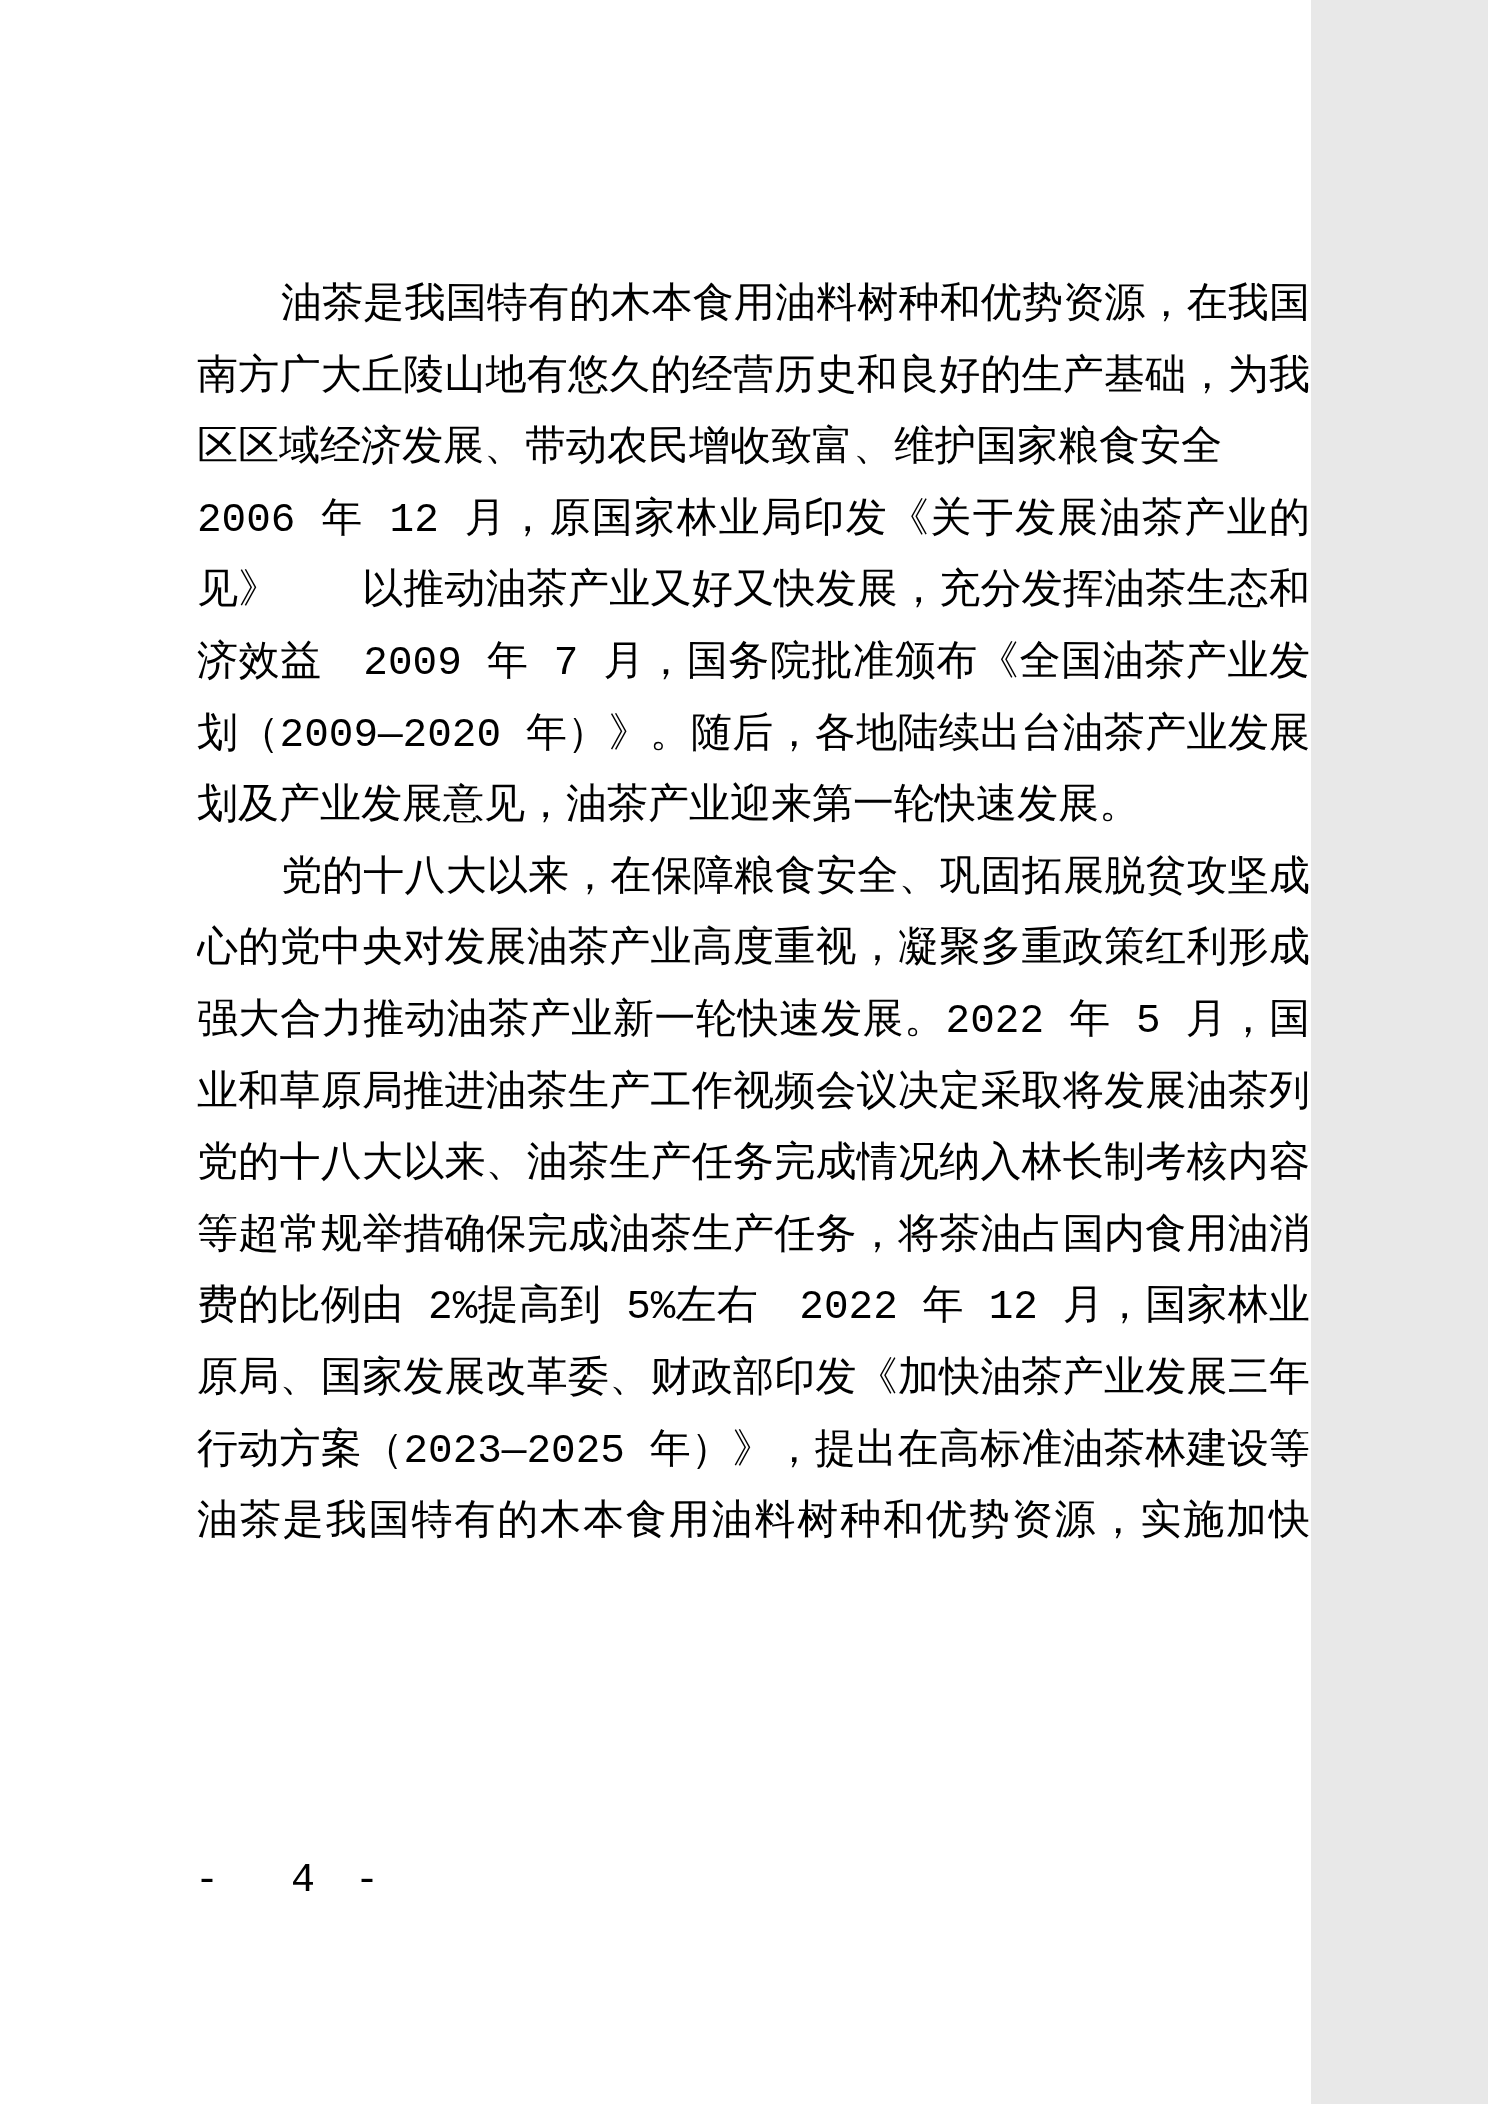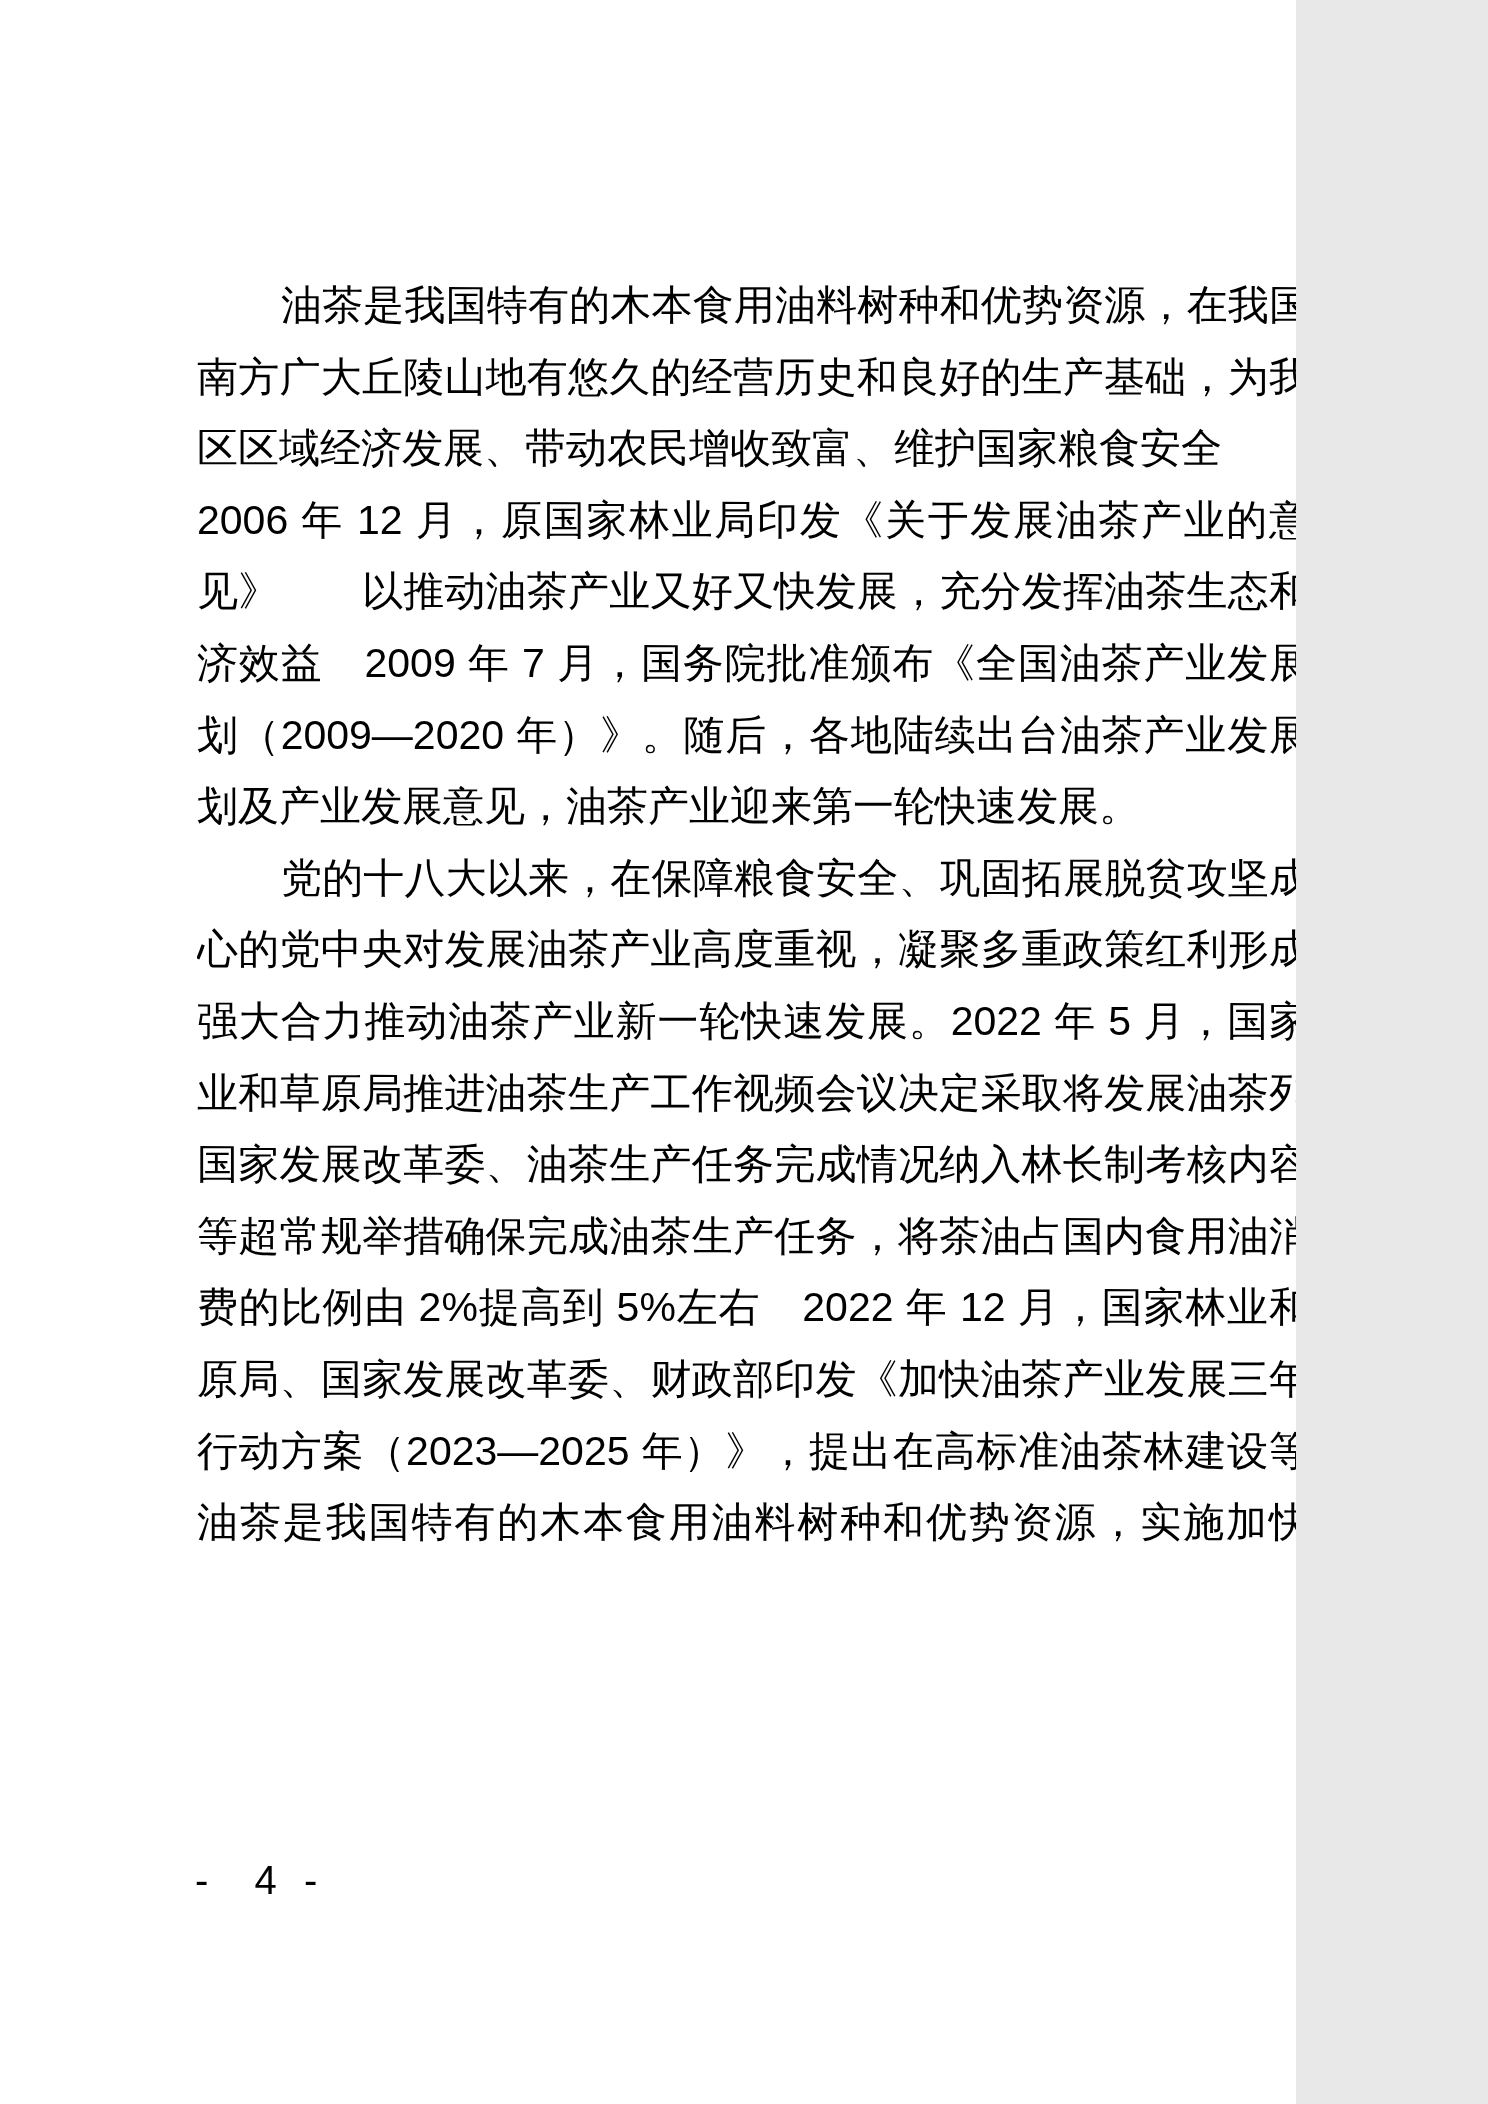--- a/index.html
+++ b/index.html
@@ -6,22 +6,23 @@
     margin: 0;
     padding: 0;
     background: #e8e8e8;
   }
   .page {
     position: relative;
     width: 1296px;
     height: 2104px;
     background: #ffffff;
     color: #000000;
-    font-family: Liberation Sans, sans-serif;
+    font-family: Liberation Mono, monospace;
     overflow: hidden;
+    padding-left: 15px;
   }
   .text-block {
     position: absolute;
     left: 197px;
     top: 270px;
     width: 1113px;
   }
   .para {
     margin: 0;
     padding: 0;
@@ -66,21 +67,21 @@
       <div class="line">济效益　2009 年 7 月，国务院批准颁布《全国油茶产业发展规</div>
       <div class="line">划（2009—2020 年）》。随后，各地陆续出台油茶产业发展规</div>
       <div class="line short">划及产业发展意见，油茶产业迎来第一轮快速发展。</div>
     </div>
 
     <div class="para">
       <div class="line indent">党的十八大以来，在保障粮食安全、巩固拓展脱贫攻坚成</div>
       <div class="line">心的党中央对发展油茶产业高度重视，凝聚多重政策红利形成</div>
       <div class="line">强大合力推动油茶产业新一轮快速发展。2022 年 5 月，国家林</div>
       <div class="line">业和草原局推进油茶生产工作视频会议决定采取将发展油茶列</div>
-      <div class="line">国家发展改革委、油茶生产任务完成情况纳入林长制考核内容</div>
+      <div class="line">党的十八大以来、油茶生产任务完成情况纳入林长制考核内容</div>
       <div class="line">等超常规举措确保完成油茶生产任务，将茶油占国内食用油消</div>
       <div class="line">费的比例由 2%提高到 5%左右　2022 年 12 月，国家林业和草</div>
       <div class="line">原局、国家发展改革委、财政部印发《加快油茶产业发展三年</div>
       <div class="line">行动方案（2023—2025 年）》，提出在高标准油茶林建设等方</div>
       <div class="line">油茶是我国特有的木本食用油料树种和优势资源，实施加快</div>
     </div>
 
   </div>
 
   <div class="footer">-  4 -</div>

